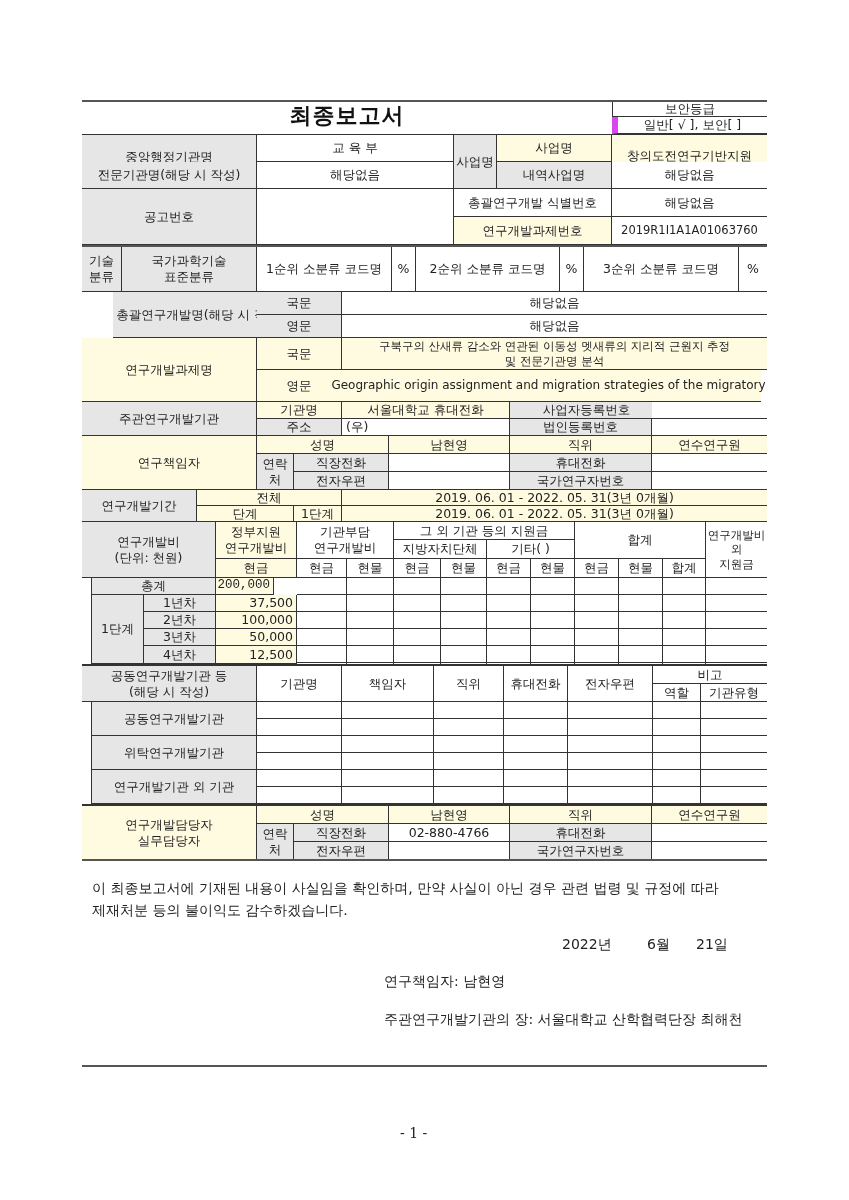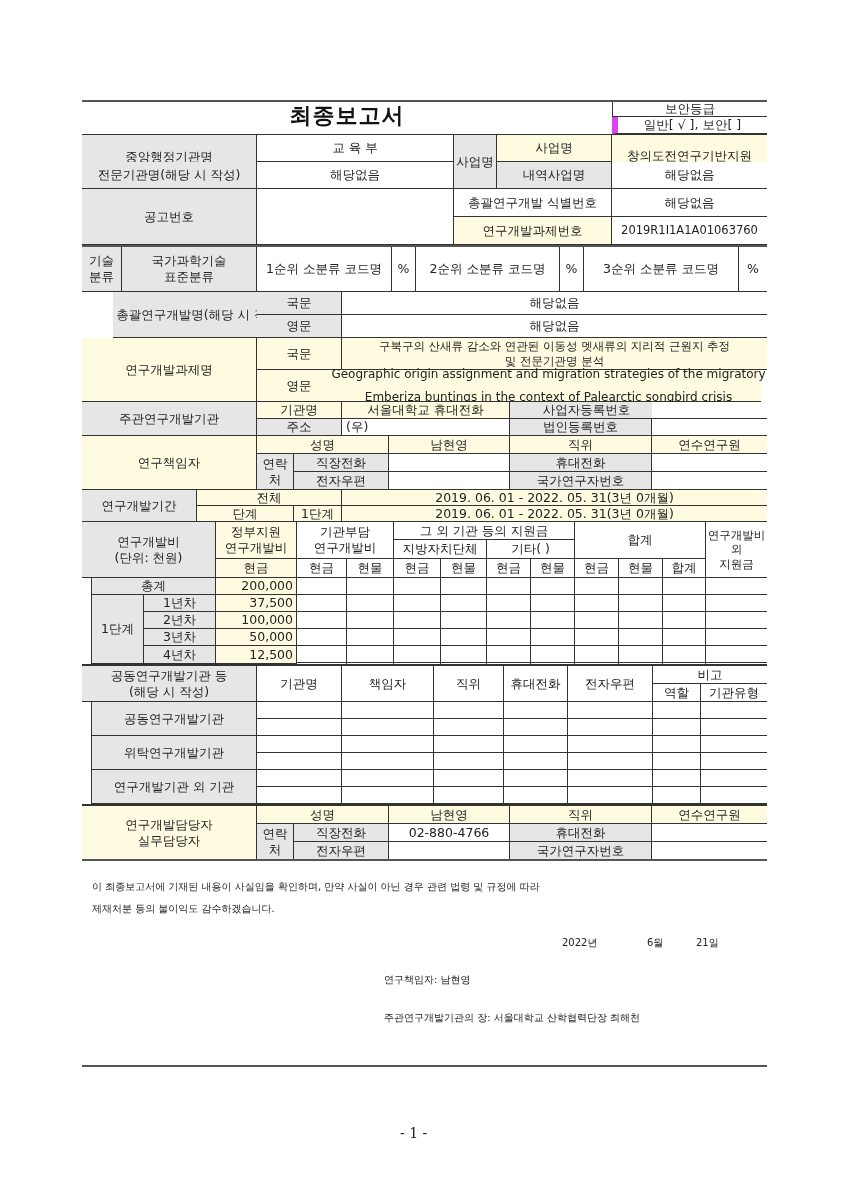--- a/index.html
+++ b/index.html
@@ -10,21 +10,21 @@
   .g { background:#e6e6e6; }
   .y { background:#fffbe0; }
   .w { background:#ffffff; }
   .r { justify-content:flex-end; padding-right:3px; }
   .l { justify-content:flex-start; padding-left:4px; }
   .wrap { white-space:normal; }
   .hr { position:absolute; left:82px; width:685px; background:#555; }
   .title { position:absolute; left:82px; top:100px; width:530px; height:32px; display:flex; align-items:center; justify-content:center;
            font-size:22px; font-weight:bold; color:#111; letter-spacing:1px; }
   .nob { border-right:none; }
-  .txt { position:absolute; font-size:10px; color:#222; white-space:nowrap; }
+  .txt { position:absolute; font-size:14px; color:#222; white-space:nowrap; }
   .eng { font-size:12px; }
   .small { font-size:11.5px; }
 </style>
 </head>
 <body>
 
 <div class="hr" style="top:100px;height:2px;"></div>
 
 <div class="title">최종보고서</div>
 <div class="c w" style="left:612px;top:102px;width:155px;height:15px;border-left:1px solid #333;border-right:none;">보안등급</div>
@@ -77,21 +77,20 @@
 
 <div class="c y" style="left:82px;top:338px;width:175px;height:64px;">연구개발과제명</div>
 <div class="c y" style="left:257px;top:338px;width:85px;height:32px;">국문</div>
 <div class="c y nob small" style="left:342px;top:338px;width:425px;height:32px;flex-direction:column;">
   <span>구북구의 산새류 감소와 연관된 이동성 멧새류의 지리적 근원지 추정</span>
   <span>및 전문기관명 분석</span>
 </div>
 <div class="c y" style="left:257px;top:370px;width:85px;height:32px;">영문</div>
 <div class="c y nob eng" style="left:336px;top:370px;width:425px;height:32px;flex-direction:column;gap:8px;">
   <span>Geographic origin assignment and migration strategies of the migratory</span>
-  <span>Emberiza buntings in the context of Palearctic songbird crisis</span>
 </div>
 
 <div class="c g" style="left:82px;top:402px;width:175px;height:34px;">주관연구개발기관</div>
 <div class="c y" style="left:257px;top:402px;width:85px;height:17px;">기관명</div>
 <div class="c y" style="left:342px;top:402px;width:168px;height:17px;">서울대학교 휴대전화</div>
 <div class="c g" style="left:510px;top:402px;width:154px;height:17px;">사업자등록번호</div>
 <div class="c w nob" style="left:652px;top:402px;width:115px;height:17px;"></div>
 <div class="c g" style="left:257px;top:419px;width:85px;height:17px;">주소</div>
 <div class="c w l" style="left:342px;top:419px;width:168px;height:17px;">(우)</div>
 <div class="c g" style="left:510px;top:419px;width:142px;height:17px;">법인등록번호</div>
@@ -153,21 +152,21 @@
 <div class="c w" style="left:663px;top:559px;width:43px;height:19px;">합계</div>
 
 <div class="c w" style="left:82px;top:578px;width:10px;height:86px;border-bottom:none;"></div>
 <div class="c g" style="left:92px;top:578px;width:124px;height:17px;">총계</div>
 <div class="c g" style="left:92px;top:595px;width:52px;height:69px;">1단계</div>
 <div class="c g" style="left:144px;top:595px;width:72px;height:17px;">1년차</div>
 <div class="c g" style="left:144px;top:612px;width:72px;height:17px;">2년차</div>
 <div class="c g" style="left:144px;top:629px;width:72px;height:17px;">3년차</div>
 <div class="c g" style="left:144px;top:646px;width:72px;height:18px;">4년차</div>
 
-<div class="c y r" style="left:216px;top:578px;width:81px;height:17px;">200,000</div>
+<div class="c y r" style="left:216px;top:578px;width:58px;height:17px;font-family:Liberation Mono, monospace;">200,000</div>
 <div class="c y r" style="left:216px;top:595px;width:81px;height:17px;">37,500</div>
 <div class="c y r" style="left:216px;top:612px;width:81px;height:17px;">100,000</div>
 <div class="c y r" style="left:216px;top:629px;width:81px;height:17px;">50,000</div>
 <div class="c y r" style="left:216px;top:646px;width:81px;height:18px;">12,500</div>
 
 <div style="position:absolute;left:297px;top:578px;width:470px;height:86px;
   background-image:
     linear-gradient(to bottom, transparent 16px, #333 16px, #333 17px, transparent 17px),
     linear-gradient(to right, transparent 49px,#333 49px,#333 50px,transparent 50px);
   background-size:100% 17px, 0 0;"></div>

